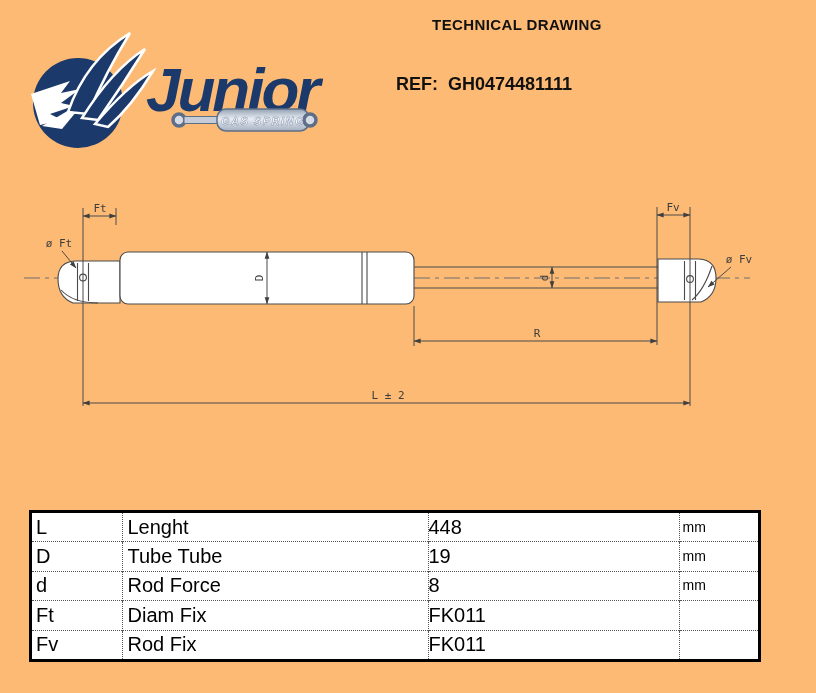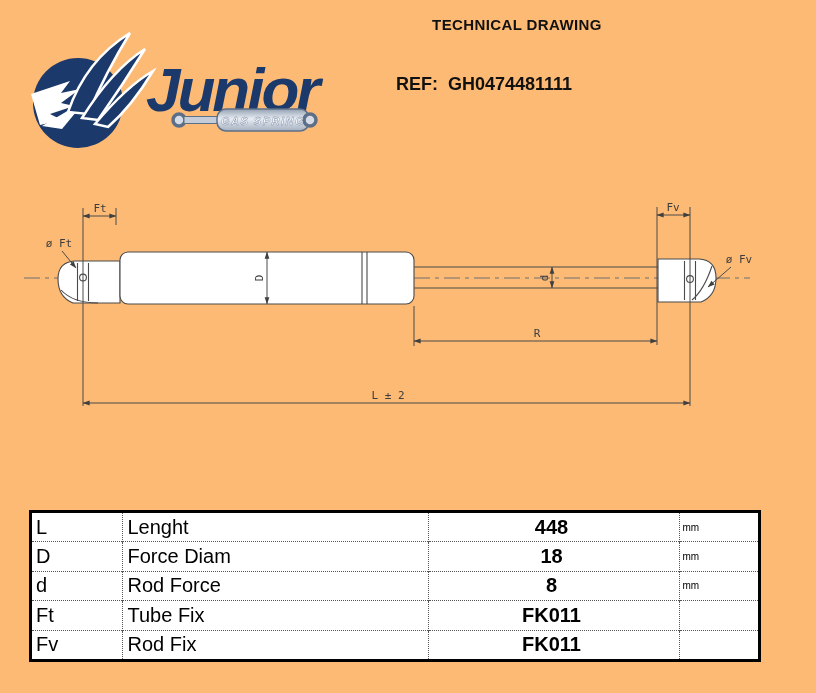--- a/index.html
+++ b/index.html
@@ -21,22 +21,22 @@
   .dtxt{font-family:"DejaVu Sans Mono",monospace;font-size:11px;fill:#3d3d3d;}
   
   #spec{position:absolute;left:29px;top:510px;width:732px;height:152px;
         border:3px solid #000;box-sizing:border-box;background:#fff;}
   #spec table{border-collapse:collapse;table-layout:fixed;width:100%;height:100%;}
   #spec td{height:24px;padding:0;font-size:20px;color:#000;line-height:23px;
            border-top:1px dotted #555;white-space:nowrap;overflow:hidden;}
   #spec tr:first-child td{border-top:none;}
   #spec td.c1{padding-left:4px;border-right:1px dotted #555;}
   #spec td.c2{padding-left:5px;border-right:1px dotted #555;margin-left:23px;}
-  #spec td.c3{text-align:center;padding-right:4px;border-right:1px dotted #555;font-weight:bold;}
-  #spec td.c4{padding-left:3px;font-size:10px;}
+  #spec td.c3{text-align:left;padding-right:4px;border-right:1px dotted #555;}
+  #spec td.c4{padding-left:3px;font-size:14px;}
 </style>
 </head>
 <body>
 
 <div id="page">
 
   <div id="title">TECHNICAL DRAWING</div>
   <div id="ref"><span>REF:</span><span class="gap"></span><span>GH0474481111</span></div>
 
   <svg id="logo" width="330" height="130" viewBox="0 0 330 130">
@@ -153,33 +153,33 @@
         </colgroup>
       <tbody>
         <tr>
           <td class="c1">L</td>
           <td class="c2">Lenght</td>
           <td class="c3">448</td>
           <td class="c4">mm</td>
         </tr>
         <tr>
           <td class="c1">D</td>
-          <td class="c2">Force Diam</td>
-          <td class="c3">18</td>
+          <td class="c2">Tube Tube</td>
+          <td class="c3">19</td>
           <td class="c4">mm</td>
         </tr>
         <tr>
           <td class="c1">d</td>
           <td class="c2">Rod Force</td>
           <td class="c3">8</td>
           <td class="c4">mm</td>
         </tr>
         <tr>
           <td class="c1">Ft</td>
-          <td class="c2">Tube Fix</td>
+          <td class="c2">Diam Fix</td>
           <td class="c3">FK011</td>
           <td class="c4"></td>
         </tr>
         <tr>
           <td class="c1">Fv</td>
           <td class="c2">Rod Fix</td>
           <td class="c3">FK011</td>
           <td class="c4"></td>
         </tr>
       </tbody>

